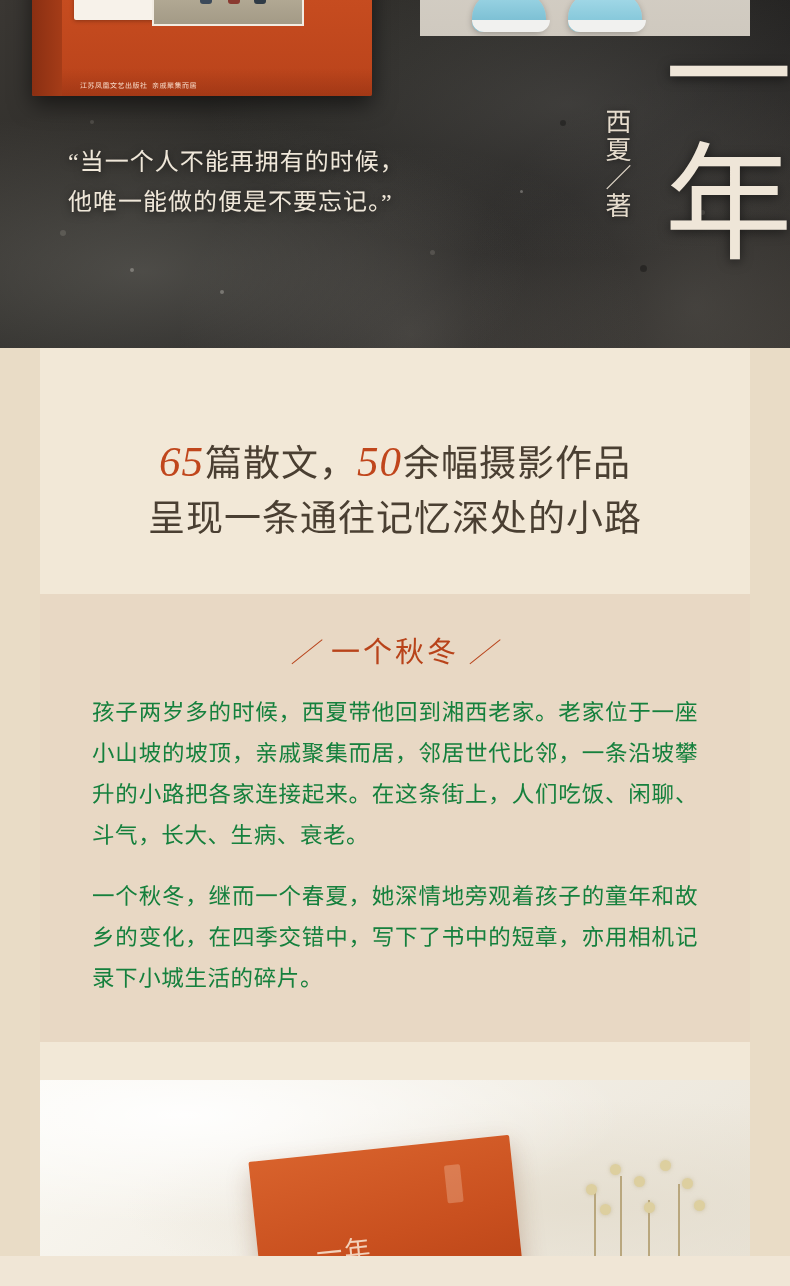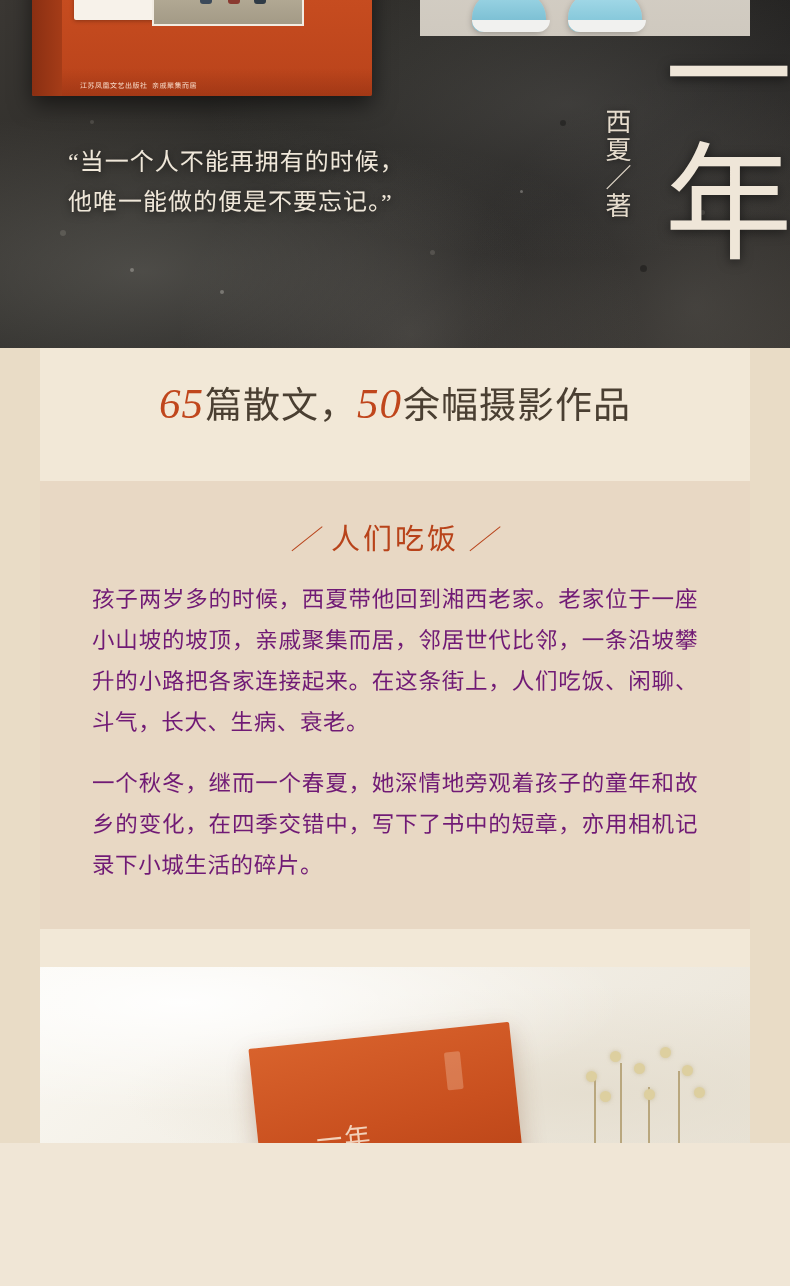--- a/index.html
+++ b/index.html
@@ -160,21 +160,21 @@
     letter-spacing: 1px;
     text-shadow: 0 2px 8px rgba(0,0,0,.6);
     margin-left: 32px;
   }
 
   
   .body-wrap {
     position: relative;
     width: 790px;
     background: #f2e8d7;
-    padding-top: 28px;
+    padding-top: 86px;
   }
   .band {
     position: absolute;
     top: 0; bottom: 0;
     width: 40px;
     background: #e9dcc6;
   }
   .band.left { left: 0; }
   .band.right { right: 0; }
 
@@ -210,21 +210,21 @@
     letter-spacing: 3px;
     margin-bottom: 22px;
   }
   .intro-title .slash {
     color: #b8431a;
     font-style: italic;
     padding: 0 10px;
     font-size: 27px;
   }
   .intro-p {
-    color: #701a75;
+    color: #15803d;
     font-size: 22.5px;
     line-height: 41px;
     letter-spacing: .6px;
     padding: 0 52px;
     margin: 0 0 20px;
     text-align: justify;
   }
   .intro-p:last-child { margin-bottom: 3px; }
 
   
@@ -328,25 +328,26 @@
   </div>
 
   <div class="body-wrap">
     <div class="band left"></div>
     <div class="band right"></div>
 
     <div class="headline">
       <div>
         <span class="num">65</span><span>篇散文，</span><span class="num">50</span><span>余幅摄影作品</span>
       </div>
+      <div>呈现一条通往记忆深处的小路</div>
     </div>
 
     <div class="intro-card">
       <div class="intro-title">
-        <span class="slash">／</span><span>人们吃饭</span><span class="slash">／</span>
+        <span class="slash">／</span><span>一个秋冬</span><span class="slash">／</span>
       </div>
       <p class="intro-p">孩子两岁多的时候，西夏带他回到湘西老家。老家位于一座小山坡的坡顶，亲戚聚集而居，邻居世代比邻，一条沿坡攀升的小路把各家连接起来。在这条街上，人们吃饭、闲聊、斗气，长大、生病、衰老。</p>
       <p class="intro-p">一个秋冬，继而一个春夏，她深情地旁观着孩子的童年和故乡的变化，在四季交错中，写下了书中的短章，亦用相机记录下小城生活的碎片。</p>
     </div>
 
     <div class="bottom-photo">
       <div class="cloth"></div>
       <div class="book">
         <div class="mark"></div>
         <div class="btitle">一年</div>

